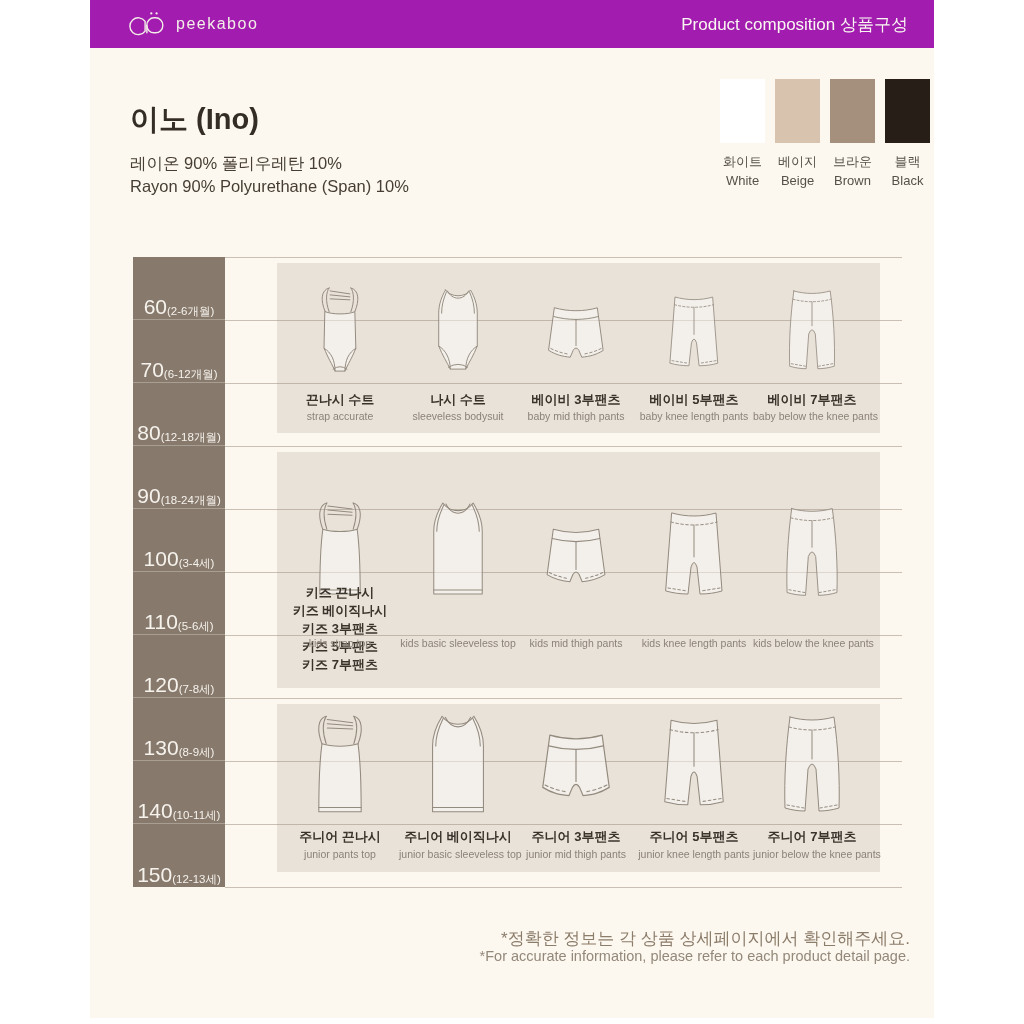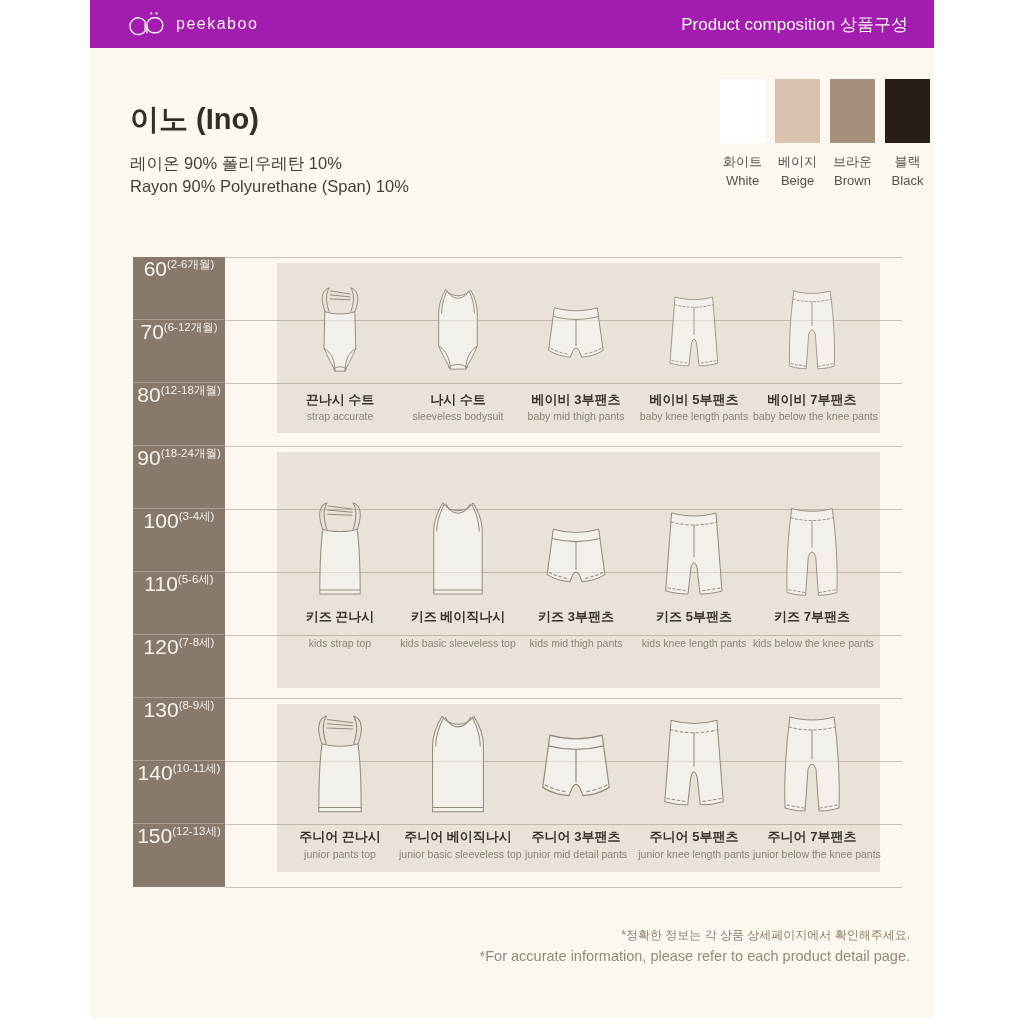--- a/index.html
+++ b/index.html
@@ -18,38 +18,38 @@
   #comp-ko{position:absolute;left:130px;top:153px;font-size:16.5px;color:#463e34;}
   #comp-en{position:absolute;left:130px;top:177px;font-size:16.5px;color:#463e34;}
   
   #swatches{position:absolute;left:682px;top:79px;display:flex;gap:10px;margin-left:38px;}
   .sw{width:45px;display:flex;flex-direction:column;align-items:center;}
   .sw-chip{width:45px;height:64px;}
   .sw-ko{margin-top:9px;font-size:13px;color:#57504a;line-height:19px;white-space:nowrap;}
   .sw-en{font-size:13px;color:#57504a;line-height:19px;white-space:nowrap;}
   
   #sizecol{position:absolute;left:133px;top:257px;width:92px;height:630px;background:#87796c;}
-  .size-cell{height:63px;box-sizing:border-box;display:flex;align-items:flex-start;justify-content:center;
+  .size-cell{height:63px;box-sizing:border-box;display:flex;align-items:flex-end;justify-content:center;
              border-bottom:1px solid rgba(250,245,235,0.30);}
   .size-cell:last-child{border-bottom:none;}
   .size-num{color:#f6f3ed;font-size:21px;}
   .size-age{color:#f6f3ed;font-size:11.5px;}
   
   .hline{position:absolute;left:225px;width:677px;height:1px;background:rgba(160,146,130,0.55);z-index:1;}
   .band{position:absolute;left:277px;width:603px;background:#e9e2d9;z-index:0;}
   
   .garment-row{position:absolute;left:281px;width:590px;display:flex;align-items:flex-end;z-index:2;}
   .gcell{width:118px;display:flex;justify-content:center;align-items:flex-end;}
   .label-row{position:absolute;left:281px;width:590px;display:flex;z-index:2;}
   .label-row span{width:118px;text-align:center;white-space:nowrap;}
   .ko-label span{font-size:13px;font-weight:bold;color:#3a332b;}
   .en-label span{font-size:10.5px;color:#8b8378;}
   
   .footnote{position:absolute;right:114px;text-align:right;white-space:nowrap;}
-  #foot-ko{top:927px;font-size:12px;color:#8c7c6a;}
+  #foot-ko{top:927px;font-size:17px;color:#8c7c6a;}
   #foot-en{top:948px;font-size:14.5px;color:#93887a;}
   
   .ln{fill:none;stroke:#948b7f;stroke-width:1;stroke-linecap:round;stroke-linejoin:round;}
   .fl{fill:rgba(255,255,255,0.45);stroke:#948b7f;stroke-width:1;stroke-linecap:round;stroke-linejoin:round;}
   .dash{stroke-dasharray:2.5 2.5;}
   .lw{fill:none;stroke:#f3efe8;stroke-width:1.6;stroke-linecap:round;stroke-linejoin:round;}
 </style>
 </head>
 <body>
 
@@ -285,21 +285,21 @@
         <svg width="78" height="92" viewBox="0 0 64 92">
           <use href="#g-pants5"></use>
         </svg>
       </div>
     <div class="gcell">
         <svg width="82" height="96" viewBox="0 0 66 104">
           <use href="#g-pants7"></use>
         </svg>
       </div>
   </div>
-  <div class="label-row ko-label" style="top:608px;">
+  <div class="label-row ko-label" style="top:584px;flex-direction:column;">
     <span>키즈 끈나시</span>
     <span>키즈 베이직나시</span>
     <span>키즈 3부팬츠</span>
     <span>키즈 5부팬츠</span>
     <span>키즈 7부팬츠</span>
   </div>
   <div class="label-row en-label" style="top:637px;">
     <span>kids strap top</span>
     <span>kids basic sleeveless top</span>
     <span>kids mid thigh pants</span>
@@ -337,21 +337,21 @@
   <div class="label-row ko-label" style="top:828px;">
     <span>주니어 끈나시</span>
     <span>주니어 베이직나시</span>
     <span>주니어 3부팬츠</span>
     <span>주니어 5부팬츠</span>
     <span>주니어 7부팬츠</span>
   </div>
   <div class="label-row en-label" style="top:848px;">
     <span>junior pants top</span>
     <span>junior basic sleeveless top</span>
-    <span>junior mid detail pants</span>
+    <span>junior mid thigh pants</span>
     <span>junior knee length pants</span>
     <span>junior below the knee pants</span>
   </div>
 
   <div id="foot-ko" class="footnote">*정확한 정보는 각 상품 상세페이지에서 확인해주세요.</div>
   <div id="foot-en" class="footnote">*For accurate information, please refer to each product detail page.</div>
 
 </div>
 
 </body></html>

